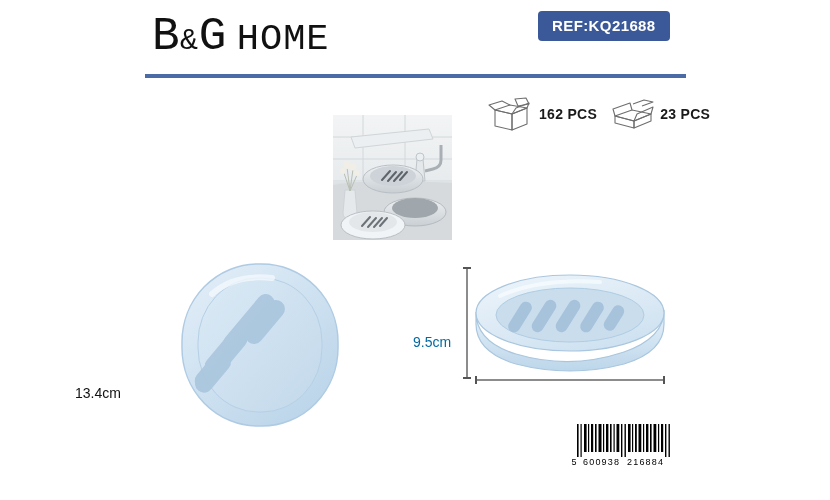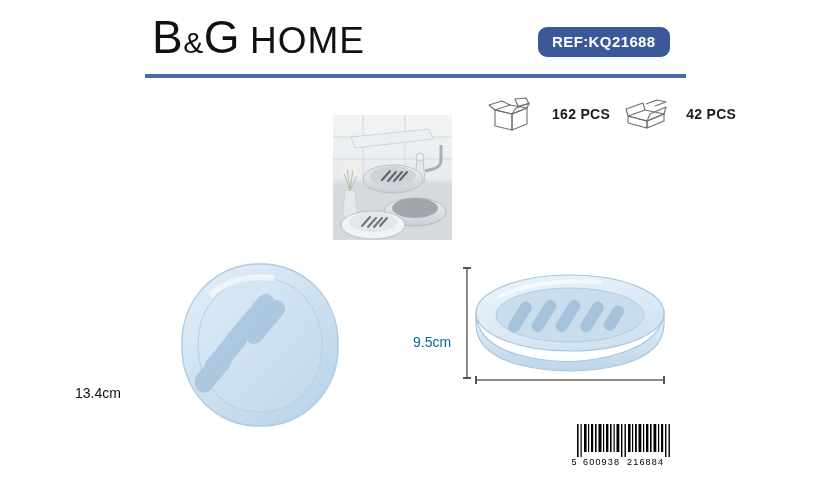--- a/index.html
+++ b/index.html
@@ -8,54 +8,54 @@
     background:#ffffff;
     font-family:"Liberation Sans", sans-serif;
     overflow:hidden;
     position:relative;
   }
   .page{position:absolute;inset:0;background:#fff;}
 
   
   .brand{
     position:absolute;left:152px;top:14px;
-    font-family:Liberation Sans, sans-serif;
+    font-family:Liberation Mono, monospace;
     color:#111;
     letter-spacing:0.5px;
     white-space:nowrap;
     text-align:center;
   }
   .brand .b{font-size:46px;line-height:46px;}
   .brand .amp{font-size:30px;line-height:46px;vertical-align:baseline;}
   .brand .home{font-size:37px;line-height:46px;margin-left:10px;letter-spacing:1px;}
 
   .ref-badge{
-    position:absolute;left:538px;top:27px;
+    position:absolute;left:538px;top:11px;
     background:#3b5998;
     color:#ffffff;
     font-size:15px;font-weight:bold;
     letter-spacing:0.4px;
     padding:6px 14px 7px 14px;
-    border-radius:9px;
+    border-radius:4px;
     white-space:nowrap;
   }
 
   .rule{
     position:absolute;left:145px;top:74px;
     width:541px;height:4px;
     background:#4a6ba5;
   }
 
   
   .pack{
     position:absolute;left:488px;top:97px;
     display:flex;align-items:center;gap:6px;
     white-space:nowrap;
   }
-  .pack .grp{display:flex;align-items:center;gap:18px;}
+  .pack .grp{display:flex;align-items:center;gap:5px;}
   .pack .qty{
     font-size:14px;font-weight:bold;color:#1a1a1a;letter-spacing:0.3px;
   }
   .pack svg{display:block;}
 
   
   .photo{
     position:absolute;left:333px;top:115px;
     width:119px;height:125px;
     overflow:hidden;
@@ -154,21 +154,21 @@
       <span>
         <svg width="44" height="34" viewBox="0 0 44 34" fill="none" stroke="#6e6e6e" stroke-width="1.1" stroke-linejoin="round">
           <path d="M4 19 L4 26 L23 31 L23 24 Z"></path>
           <path d="M23 24 L23 31 L40 24 L40 17 Z"></path>
           <path d="M4 19 L21 13 L40 17 L23 24 Z"></path>
           <path d="M4 19 L2 12 L19 6 L21 13"></path>
           <path d="M23 24 L26 17 L42 10 L40 17"></path>
           <path d="M22 7 L33 3 L42 5 L31 9"></path>
         </svg>
       </span>
-      <span class="qty">42 PCS</span>
+      <span class="qty">23 PCS</span>
     </div>
 
   </div>
 
   <div class="photo">
     <svg width="119" height="125" viewBox="0 0 119 125">
       <defs>
         <linearGradient id="wallg" x1="0" y1="0" x2="0" y2="1">
           <stop offset="0" stop-color="#f2f4f5"></stop>
           <stop offset="1" stop-color="#dfe3e6"></stop>

